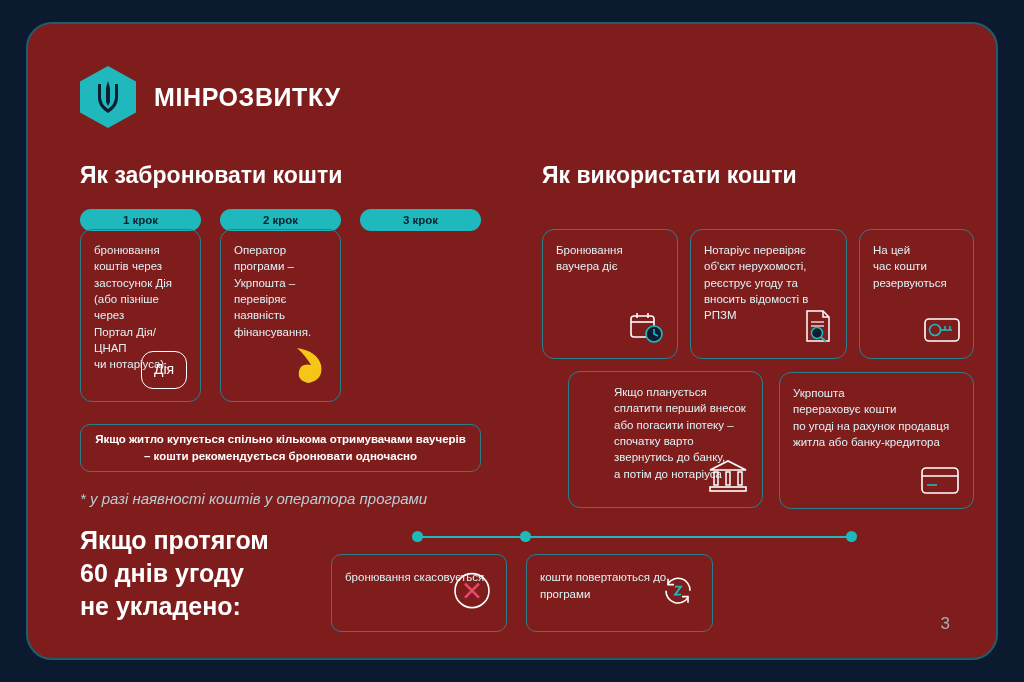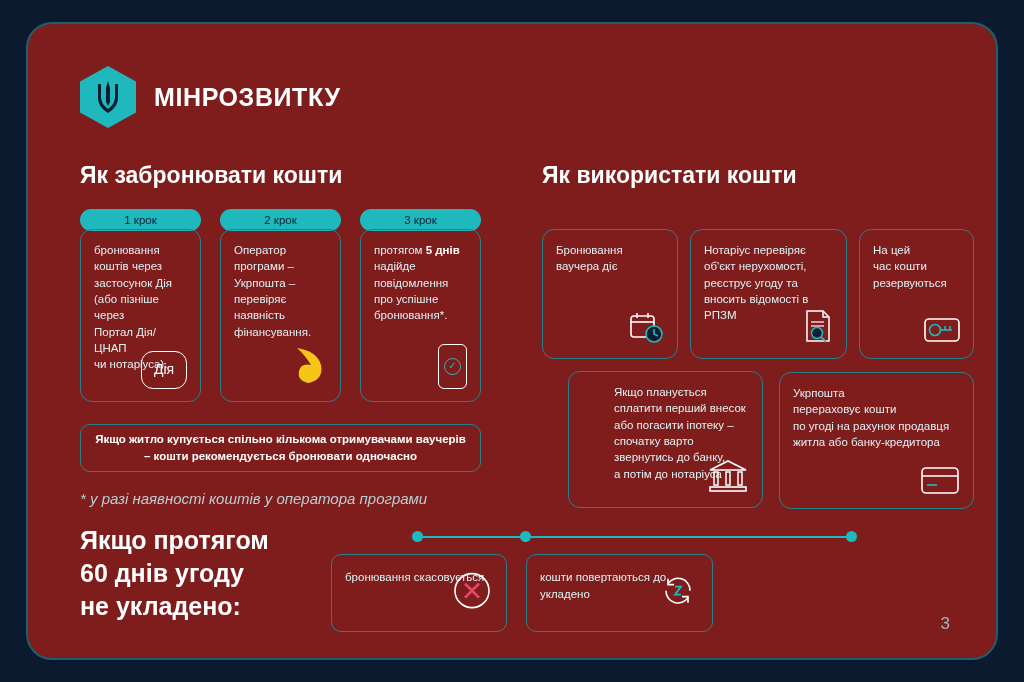--- a/index.html
+++ b/index.html
@@ -67,21 +67,21 @@
   
   .pill {
     position: absolute;
     top: 185px;
     width: 121px;
     height: 22px;
     background: #1fb9bd;
     border-radius: 11px;
     color: #062230;
     font-size: 11.5px;
-    font-weight: normal;
+    font-weight: bold;
     display: flex;
     align-items: center;
     justify-content: center;
   }
   #pill-1 { left: 52px; }
   #pill-2 { left: 192px; }
   #pill-3 { left: 332px; text-align: right; }
 
   
   .card {
@@ -279,31 +279,20 @@
 перевіряє
 наявність
 фінансування.</div>
       <div class="step-icon">
         <svg class="ukr-mark" viewBox="0 0 36 40" aria-hidden="true">
           <path d="M6 3 Q26 6 30 20 Q33 34 18 38 Q6 36 8 26 Q10 18 20 20 Q14 10 6 3 Z" fill="#f5c518"></path>
         </svg>
       </div>
     </div>
 
-    <div class="card" id="step-card-3">
-      <div class="txt"><span>протягом</span> <b>5 днів</b><span> надійде
-повідомлення
-про успішне
-бронювання*.</span></div>
-      <div class="step-icon">
-        <div class="phone-mark">
-            <div class="dot">✓</div>
-          </div>
-      </div>
-    </div>
 
     <div id="note-bar">Якщо житло купується спільно кількома отримувачами ваучерів – кошти рекомендується бронювати одночасно</div>
     <div id="footnote">* у разі наявності коштів у оператора програми</div>
 
     <div class="card" id="rcard-1">
       <div class="txt">Бронювання
 ваучера діє</div>
       <div class="r-icon">
         <svg width="34" height="32" viewBox="0 0 34 32" aria-hidden="true">
           <rect x="1" y="4" width="23" height="21" rx="3" fill="none" stroke="#ffffff" stroke-width="1.6"></rect>
@@ -391,21 +380,21 @@
           <circle cx="20" cy="20" r="17" fill="none" stroke="#ffffff" stroke-width="1.6"></circle>
           <line x1="13" y1="13" x2="27" y2="27" stroke="#e8486b" stroke-width="2.6"></line>
           <line x1="27" y1="13" x2="13" y2="27" stroke="#e8486b" stroke-width="2.6"></line>
         </svg>
       </div>
     </div>
 
     <div class="bcard" id="bcard-2">
       <div class="txt">кошти
 повертаються
-до укладено</div>
+до програми</div>
       <div class="b-icon">
         <svg width="40" height="40" viewBox="0 0 40 40" aria-hidden="true">
           <path d="M32 20 A12 12 0 0 0 10 13" fill="none" stroke="#ffffff" stroke-width="1.6"></path>
           <path d="M8 20 A12 12 0 0 0 30 27" fill="none" stroke="#ffffff" stroke-width="1.6"></path>
           <path d="M10 8 L10 14 L16 14" fill="none" stroke="#ffffff" stroke-width="1.6"></path>
           <path d="M30 32 L30 26 L24 26" fill="none" stroke="#ffffff" stroke-width="1.6"></path>
           <path d="M17 16 L23 16 L17 24 L23 24" fill="none" stroke="#1fb9bd" stroke-width="1.8"></path>
         </svg>
       </div>
     </div>

